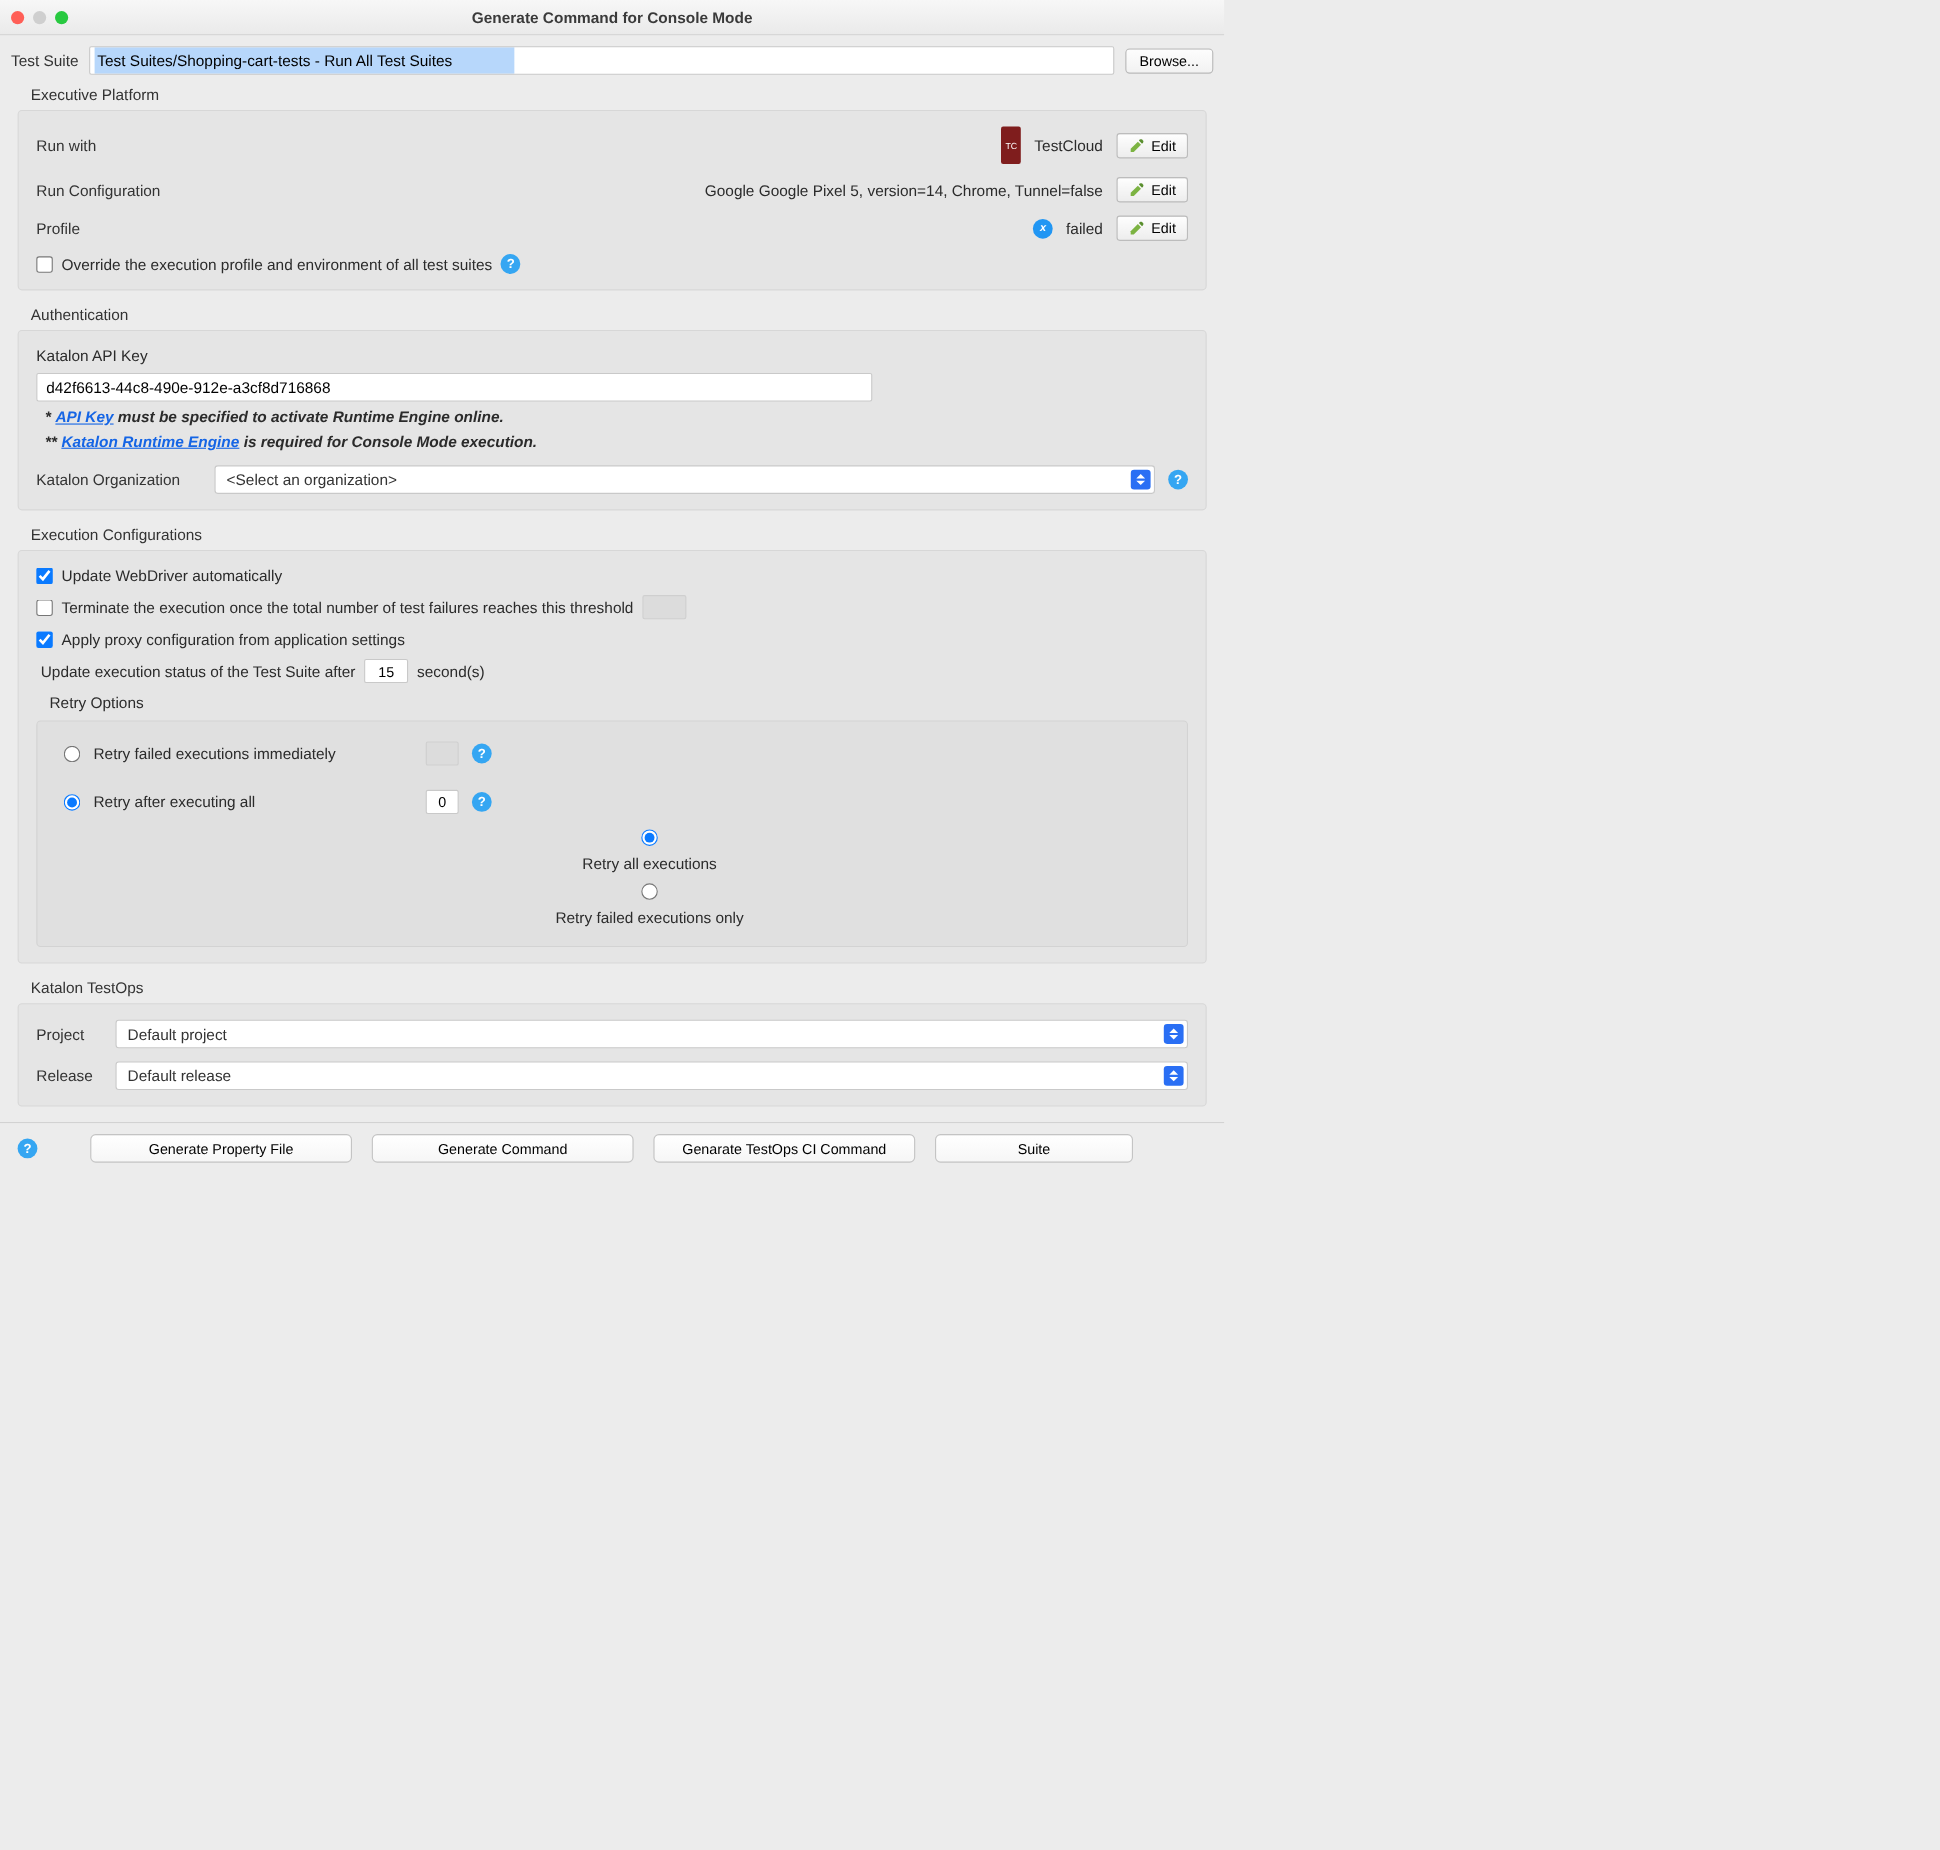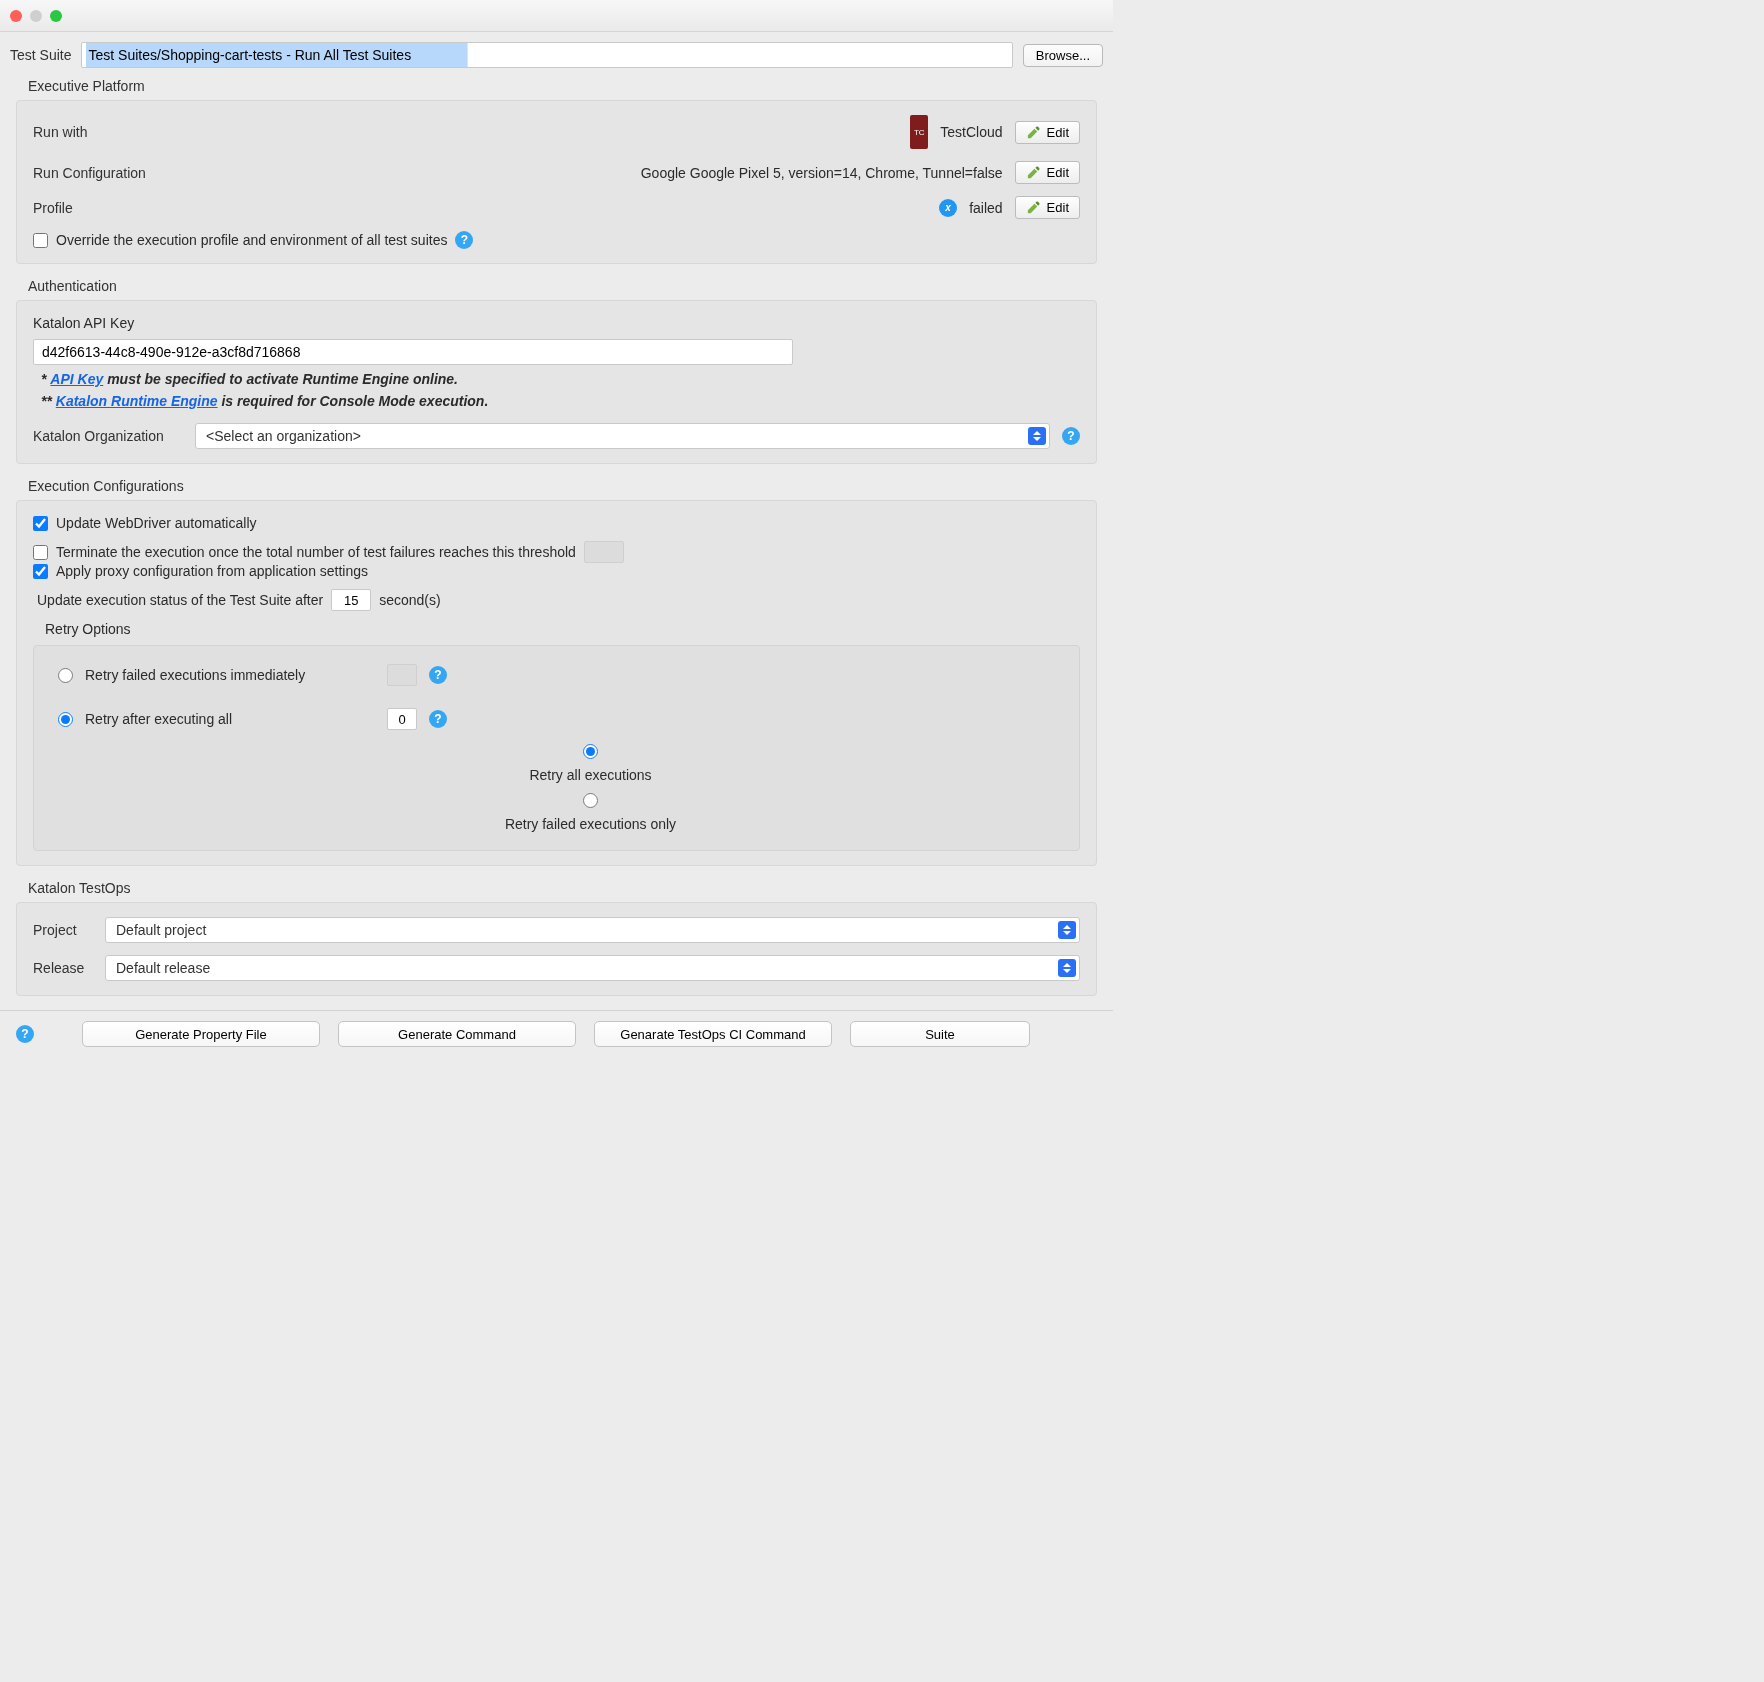--- a/index.html
+++ b/index.html
@@ -129,20 +129,21 @@
 </style>
 </head>
 <body>
 
 <div class="titlebar">
   <div class="traffic-lights">
     <div class="tl tl-red"></div>
     <div class="tl tl-gray"></div>
     <div class="tl tl-green"></div>
   </div>
+  <div class="win-title">Generate Command for Console Mode</div>
 </div>
 
 <div class="content">
 
   <div class="row">
     <span class="lbl">Test Suite</span>
     <input type="text" class="wide sel-highlight" style="background: linear-gradient(rgb(183, 215, 251), rgb(183, 215, 251)) 4px 0px / 381.6px 100% no-repeat rgb(255, 255, 255);" value="Test Suites/Shopping-cart-tests - Run All Test Suites">
     <button class="btn">Browse...</button>
   </div>
 
@@ -212,21 +213,21 @@
       <span class="help-icon">?</span>
     </div>
   </div>
 
   <div class="section-title">Execution Configurations</div>
   <div class="panel">
     <div class="chk" style="margin-bottom:10px;">
       <input type="checkbox" checked="" style="">
       <span>Update WebDriver automatically</span>
     </div>
-    <div class="chk" style="align-items:center;">
+    <div class="chk" style="margin-bottom:10px;align-items:center;">
       <input type="checkbox" style="">
       <span>Terminate the execution once the total number of test failures reaches this threshold</span>
       <span class="dis-box"></span>
     </div>
     <div class="chk" style="margin-bottom:10px;">
       <input type="checkbox" checked="" style="">
       <span>Apply proxy configuration from application settings</span>
     </div>
     <div class="chk" style="margin-bottom:10px; margin-left:4px;">
       <span>Update execution status of the Test Suite after</span>

